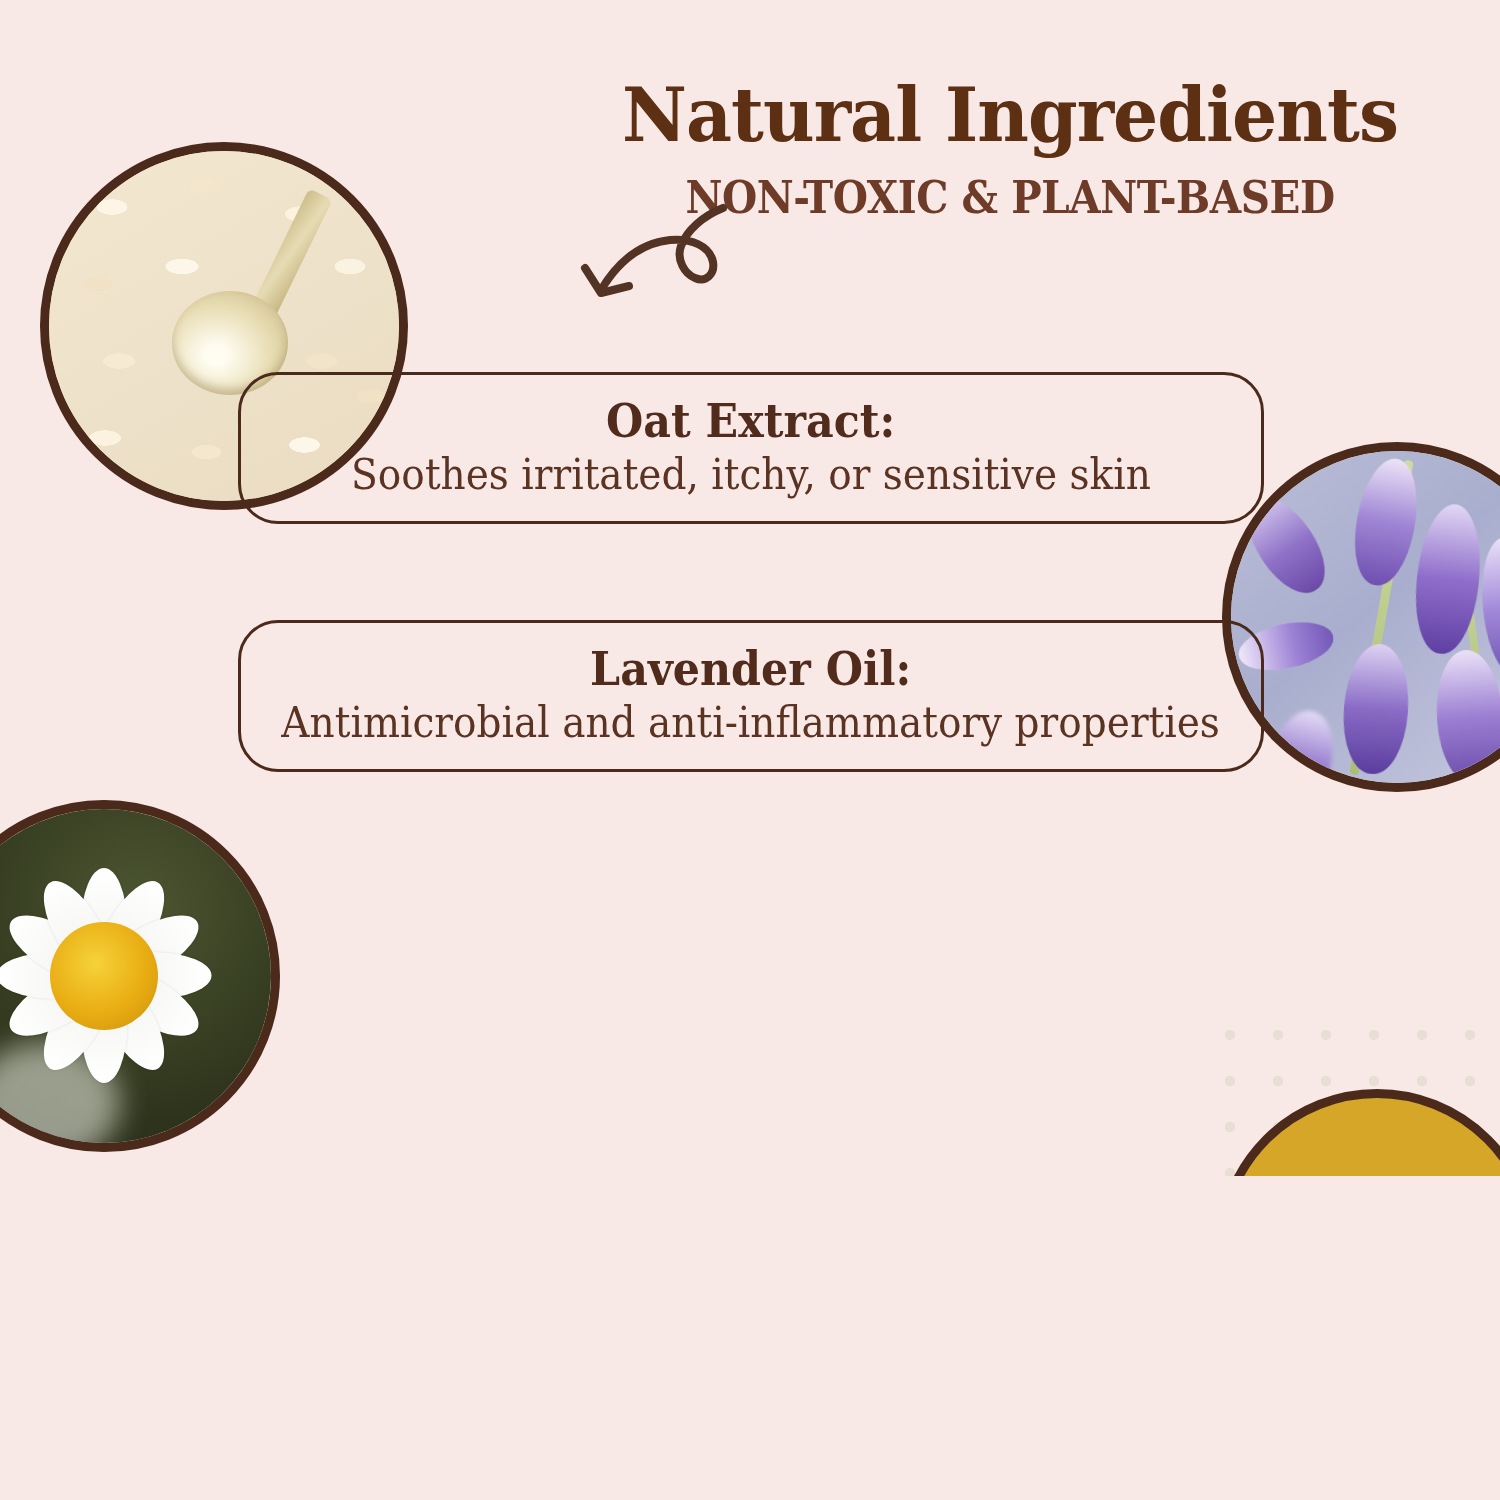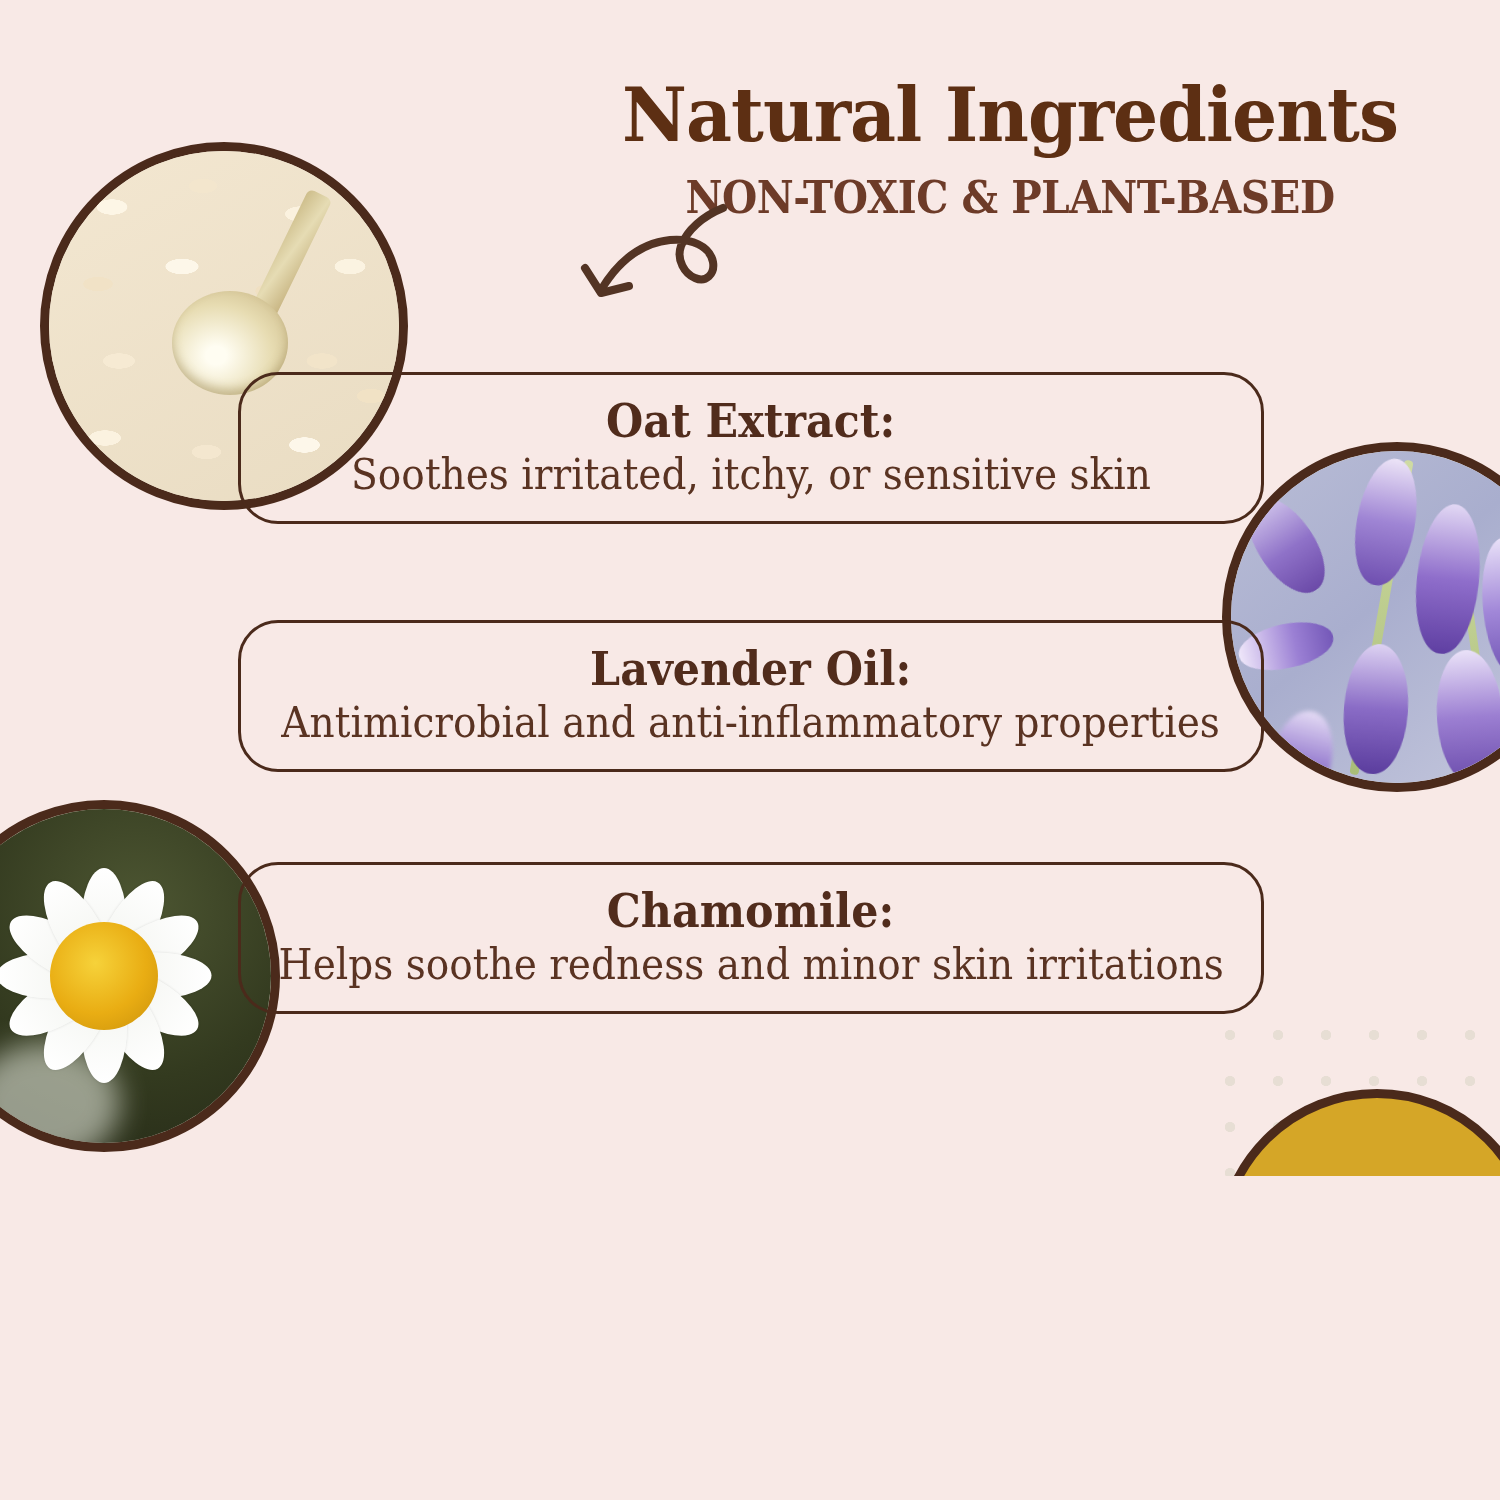--- a/index.html
+++ b/index.html
@@ -233,24 +233,20 @@
   <div class="pill pill1">
     <div class="head">Oat Extract:</div>
     <div class="desc">Soothes irritated, itchy, or sensitive skin</div>
   </div>
 
   <div class="pill pill2">
     <div class="head">Lavender Oil:</div>
     <div class="desc">Antimicrobial and anti-inflammatory properties</div>
   </div>
 
-  <div class="pill pill3">
-    <div class="head">Chamomile:</div>
-    <div class="desc">Helps soothe redness and minor skin irritations</div>
-  </div>
 
 
   <div class="vit-e">
     <span class="letter">E</span>
   </div>
 
   <div class="vegan">
     <svg viewBox="0 0 210 212" width="210" height="212">
       <path fill="#5b2a14" d="
         M105 2 L126 14 L149 8 L163 27 L186 30 L190 53 L207 68 L199 90

